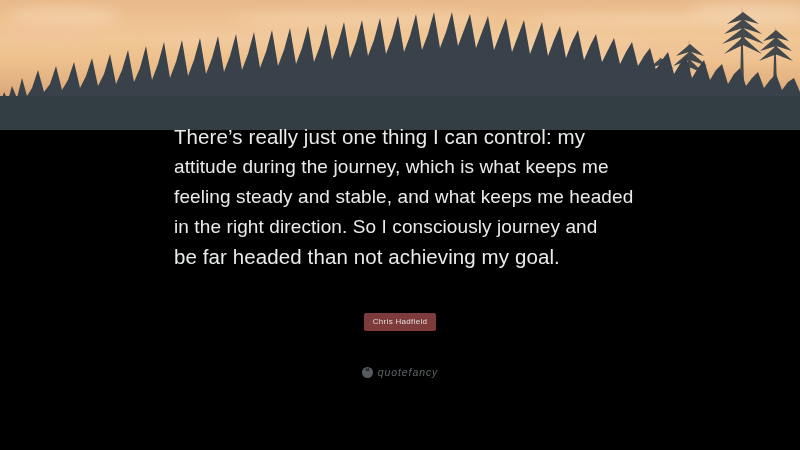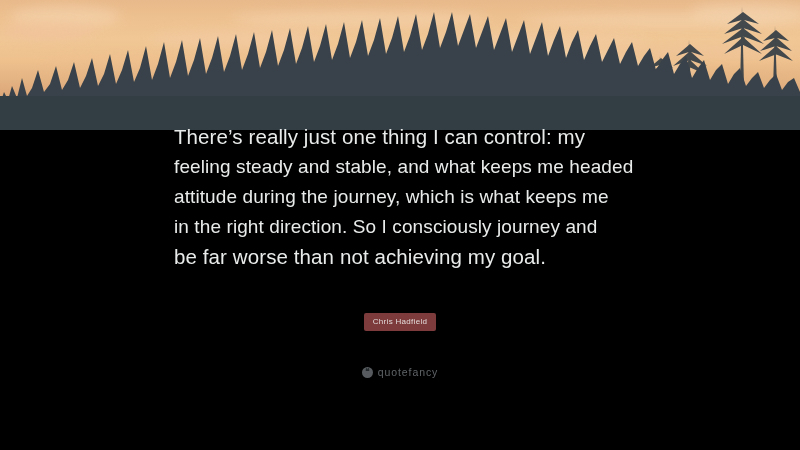--- a/index.html
+++ b/index.html
@@ -155,20 +155,21 @@
     color: #3a4349;
     font-size: 8px;
     font-weight: 700;
     line-height: 1;
     font-family: "Liberation Serif", serif;
   }
   .brand-name {
     color: #9aa1a5;
     font-size: 10.5px;
     letter-spacing: .9px;
+    font-style: italic;
   }
 </style>
 </head>
 <body>
 
 <div class="poster">
 
   <div class="photo">
     <div class="sky"></div>
 
@@ -232,24 +233,24 @@
         L800 130 L0 130 Z"></path>
     </svg>
 
     <div class="ground"></div>
   </div>
 
   <div class="content">
 
     <div class="quote">
       <span class="ln big">There’s really just one thing I can control: my</span>
+      <span class="ln mid">attitude during the journey, which is what keeps me</span>
       <span class="ln mid">feeling steady and stable, and what keeps me headed</span>
-      <span class="ln mid">attitude during the journey, which is what keeps me</span>
       <span class="ln mid">in the right direction. So I consciously journey and</span>
-      <span class="ln big">be far worse than not achieving my goal.</span>
+      <span class="ln big">be far headed than not achieving my goal.</span>
     </div>
 
     <div class="author-wrap">
       <span class="author">Chris Hadfield</span>
     </div>
 
     <div class="brand">
       <span class="brand-icon">❝</span>
       <span class="brand-name">quotefancy</span>
     </div>

